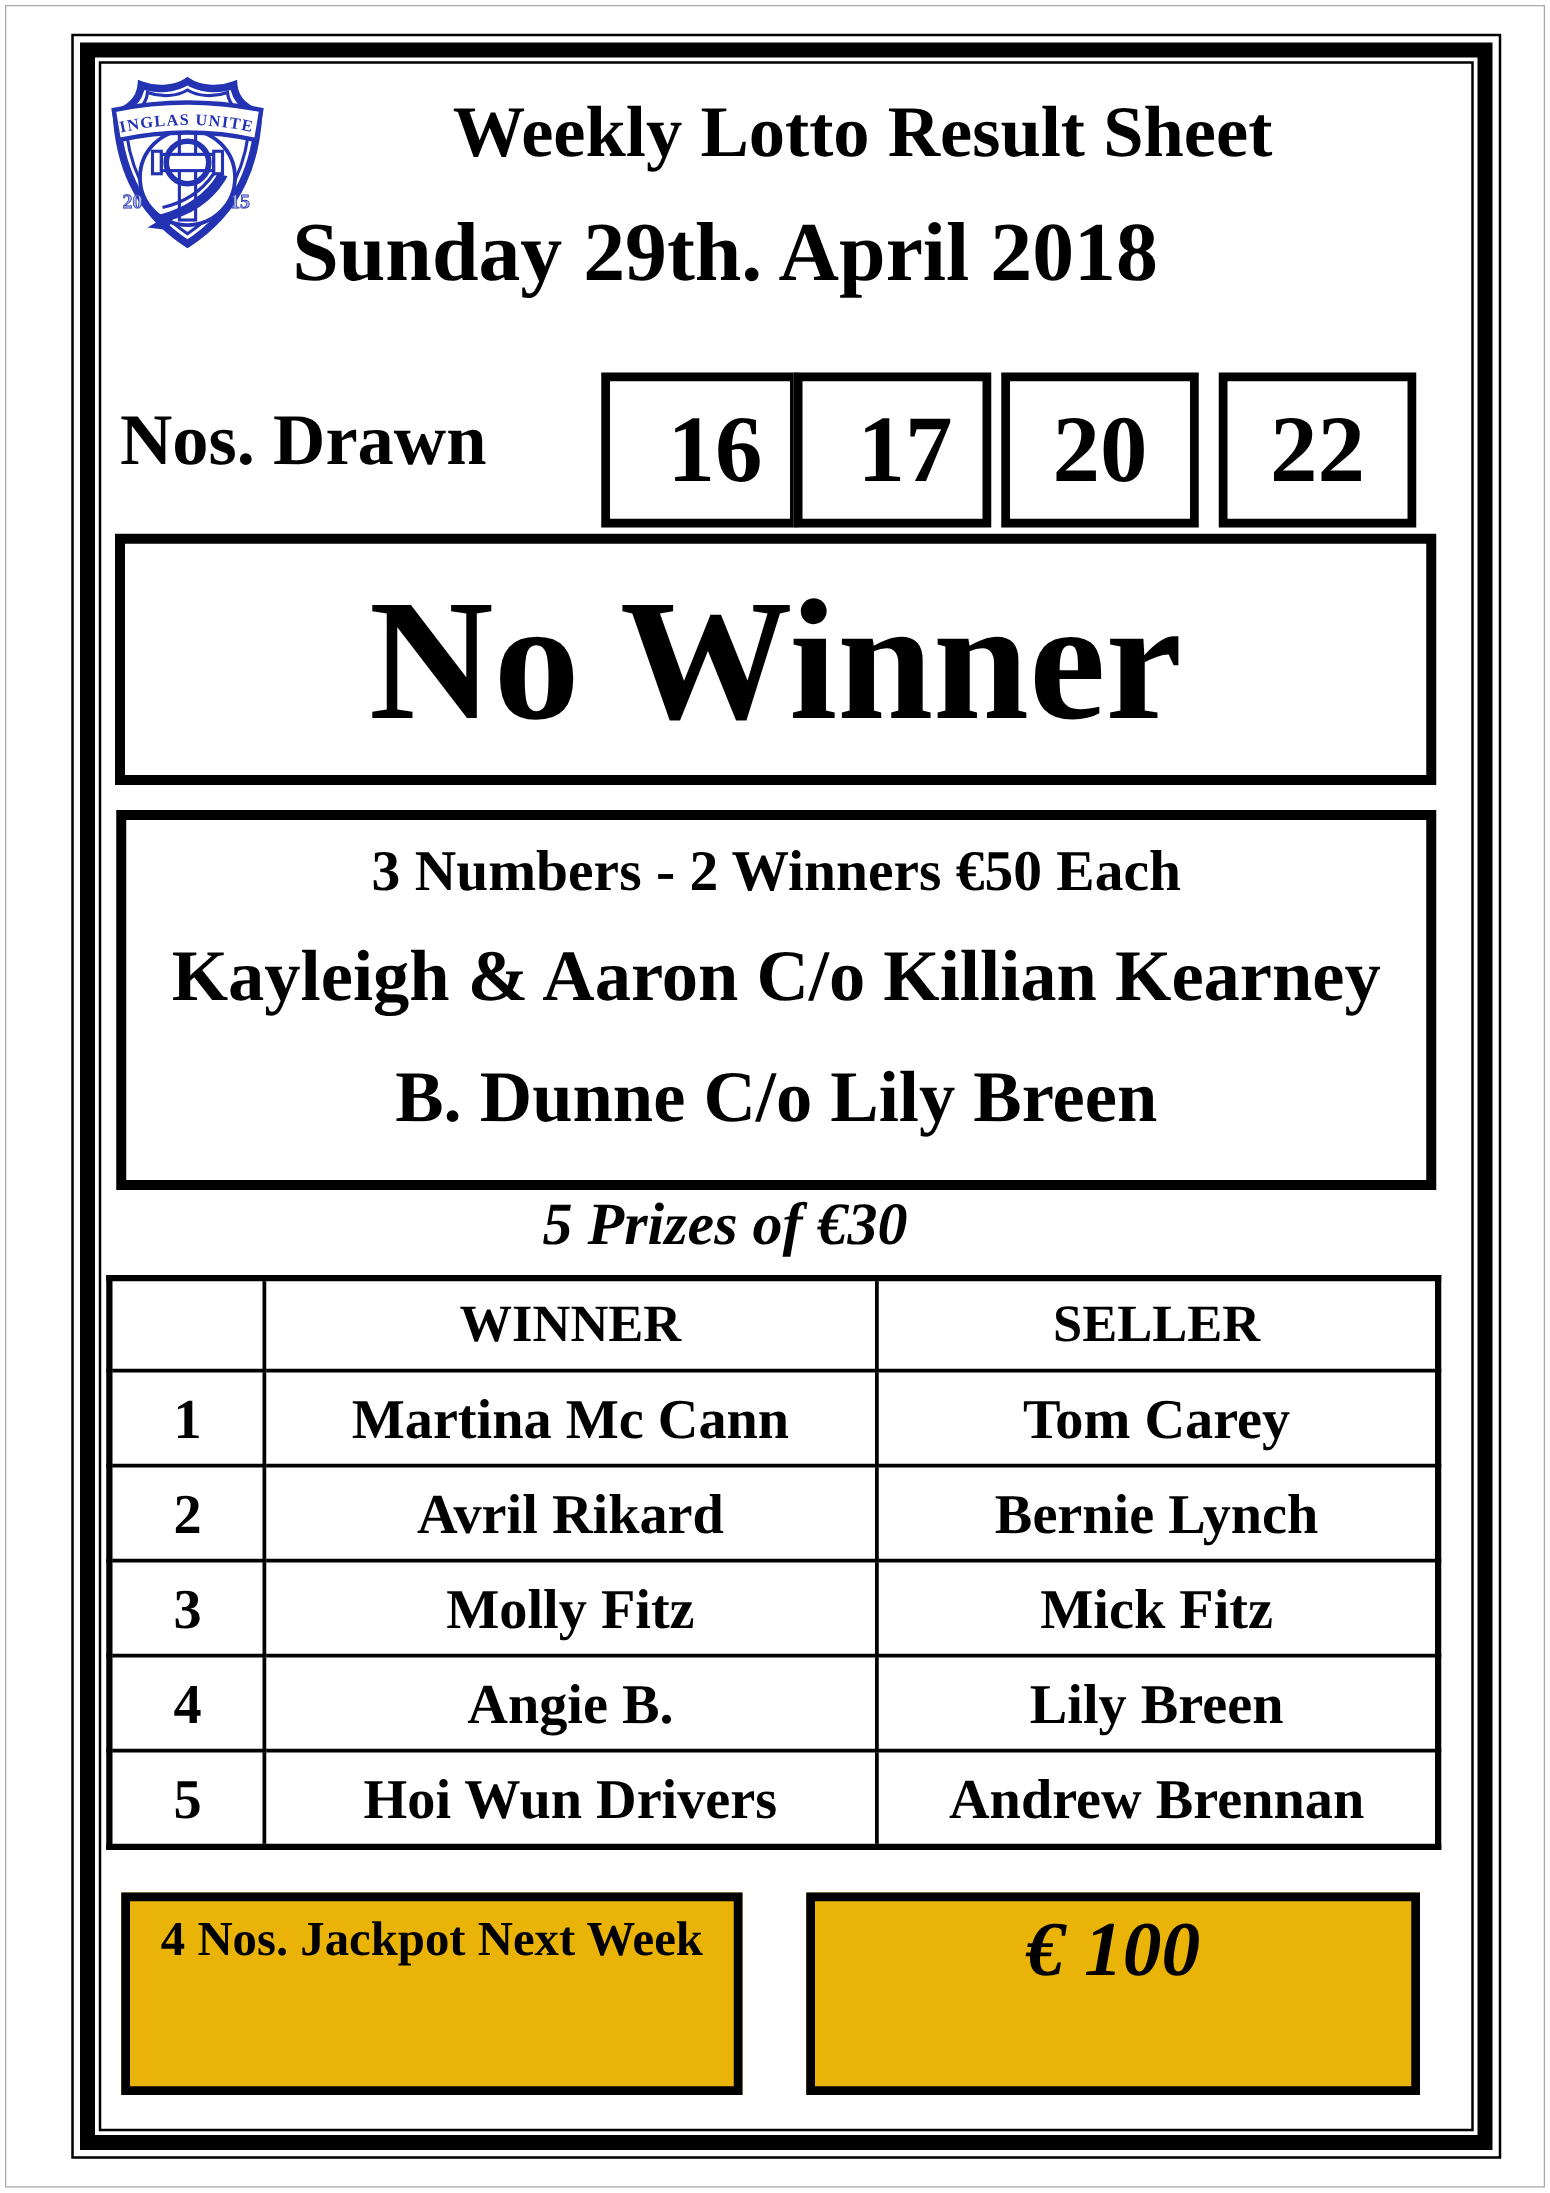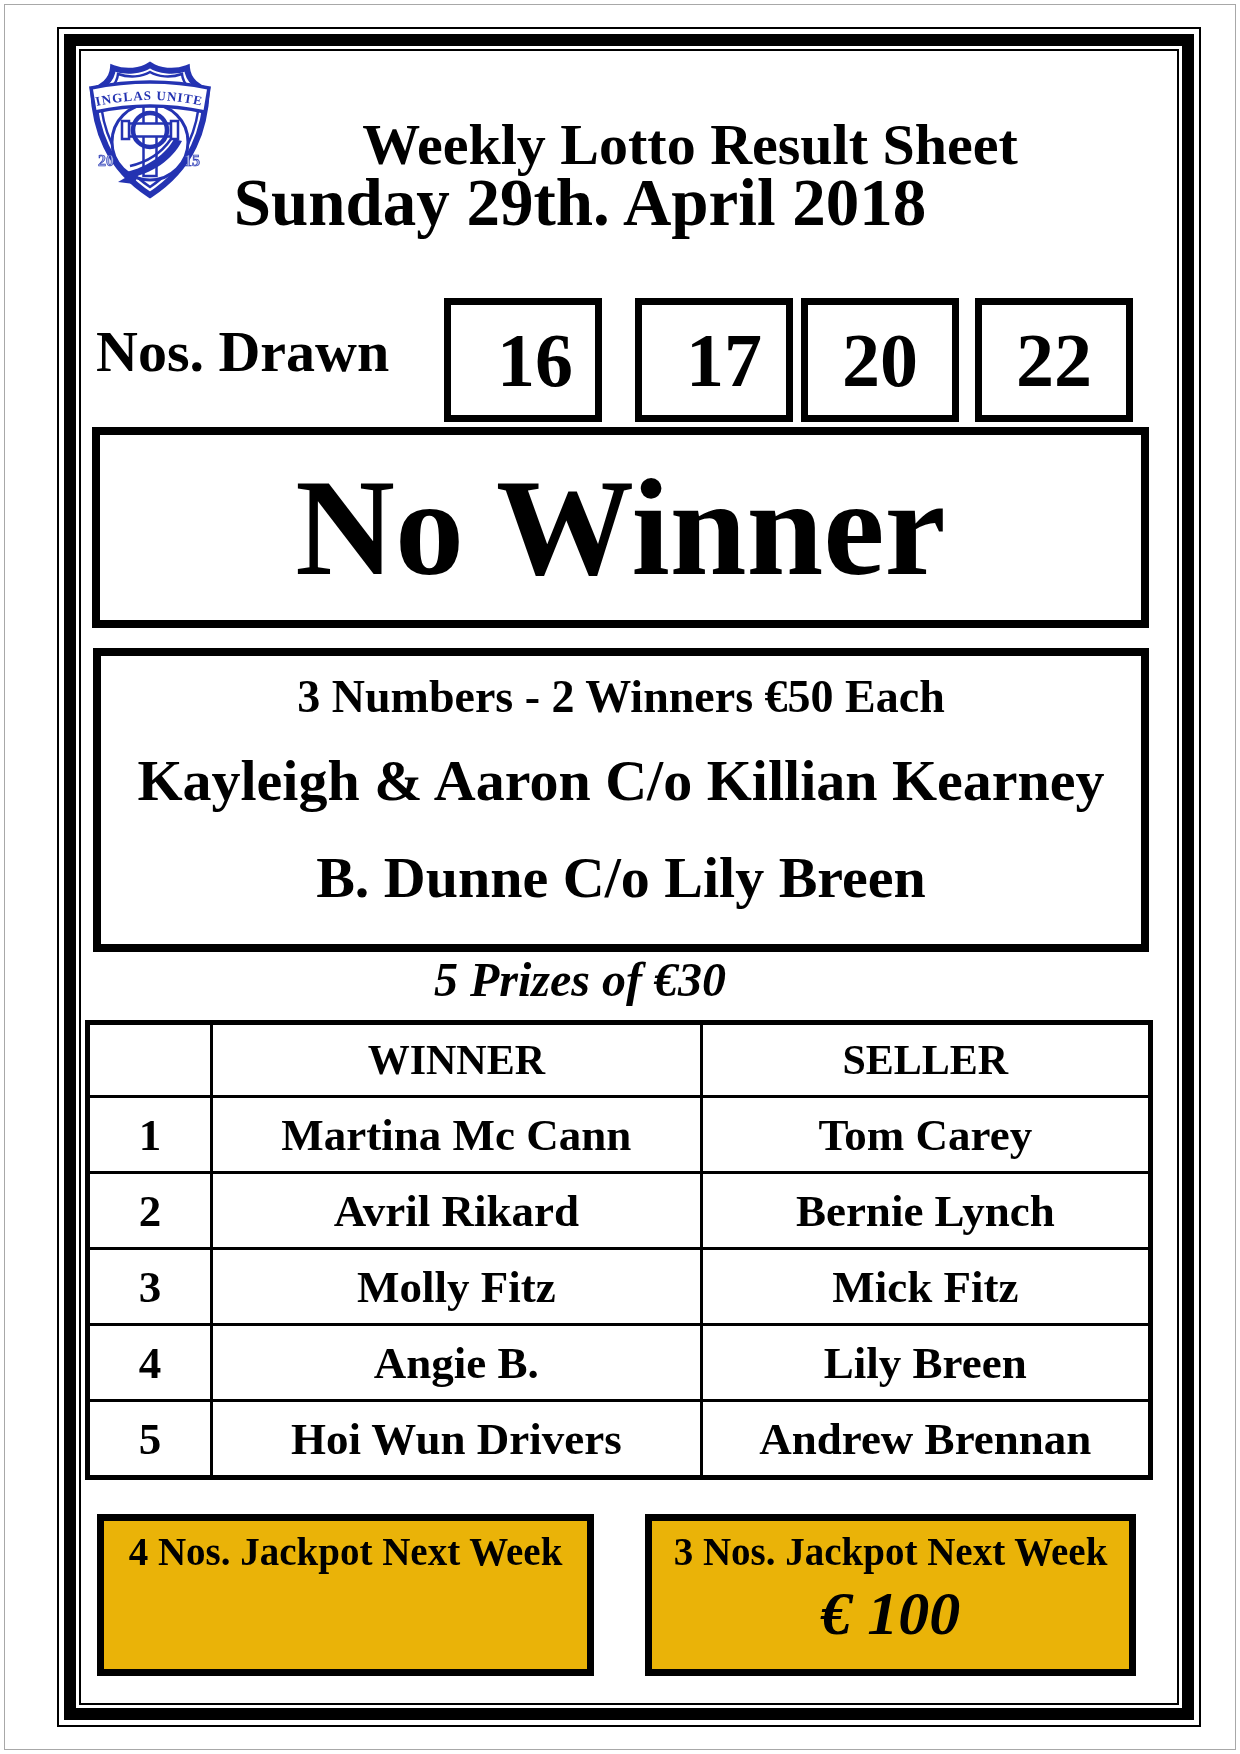--- a/index.html
+++ b/index.html
@@ -6,26 +6,26 @@
   .page{
     position:relative;width:1240px;height:1754px;background:#ffffff;
     font-family:"Liberation Serif","DejaVu Serif",serif;color:#000;overflow:hidden;
   }
   .scan-border{position:absolute;inset:4px;border:1px solid #a8a8a8;}
   .frame-outer{position:absolute;left:57px;top:27px;width:1140px;height:1696px;border:2px solid #000;}
   .frame-thick{position:absolute;inset:5px;border:12px solid #000;}
   .frame-inner{position:absolute;inset:3px;border:2px solid #000;}
   .abs{position:absolute;}
   .logo{left:84px;top:56px;width:132px;height:148px;}
-  .title{left:230px;top:72px;width:920px;font-size:58px;font-weight:bold;text-align:center;white-space:nowrap;margin-top:39px;}
+  .title{left:230px;top:72px;width:920px;font-size:58px;font-weight:bold;text-align:center;white-space:nowrap;}
   .date{left:100px;top:164px;width:960px;font-size:67px;font-weight:bold;text-align:center;white-space:nowrap;}
   .nos-label{left:96px;top:318px;font-size:58px;font-weight:bold;white-space:nowrap;}
   .numbox{top:298px;width:158px;height:124px;border:7px solid #000;box-sizing:border-box;
     display:flex;align-items:center;justify-content:center;font-size:76px;font-weight:bold;background:#fff;}
-  .nb0{left:444px;padding-left:24px;} .nb1{left:635px;padding-left:20px;} .nb2{left:801px;} .nb3{left:975px;}
+  .nb0{left:481px;padding-left:24px;} .nb1{left:635px;padding-left:20px;} .nb2{left:801px;} .nb3{left:975px;}
   .nowinner{left:92px;top:427px;width:1057px;height:201px;border:8px solid #000;box-sizing:border-box;
     display:flex;align-items:center;justify-content:center;background:#fff;}
   .nowinner-text{font-size:138px;font-weight:bold;line-height:1;white-space:nowrap;}
   .threenum{left:93px;top:648px;width:1056px;height:304px;border:8px solid #000;box-sizing:border-box;
     text-align:center;background:#fff;}
   .threenum-heading{margin-top:14px;font-size:46px;font-weight:bold;white-space:nowrap;}
   .threenum-line1{margin-top:24px;font-size:58px;font-weight:bold;white-space:nowrap;}
   .threenum-line2{margin-top:30px;font-size:58px;font-weight:bold;white-space:nowrap;}
   .prizes-title{left:90px;top:952px;width:980px;text-align:center;font-size:48px;font-weight:bold;font-style:italic;white-space:nowrap;}
   .prizes-table{left:85px;top:1020px;width:1068px;border-collapse:collapse;table-layout:fixed;background:#fff;}
@@ -130,16 +130,15 @@
       <td>Hoi Wun Drivers</td>
       <td>Andrew Brennan</td>
     </tr>
   </tbody>
     </table>
 
   <div class="abs jackpot jp4">
     <div class="jackpot-label">4 Nos. Jackpot Next Week</div>
   </div>
   <div class="abs jackpot jp3">
-    <div class="jackpot-label">3 Nos. Jackpot Next Week</div>
     <div class="jackpot-amount">€ 100</div>
   </div>
 </div>
 
 </body></html>

